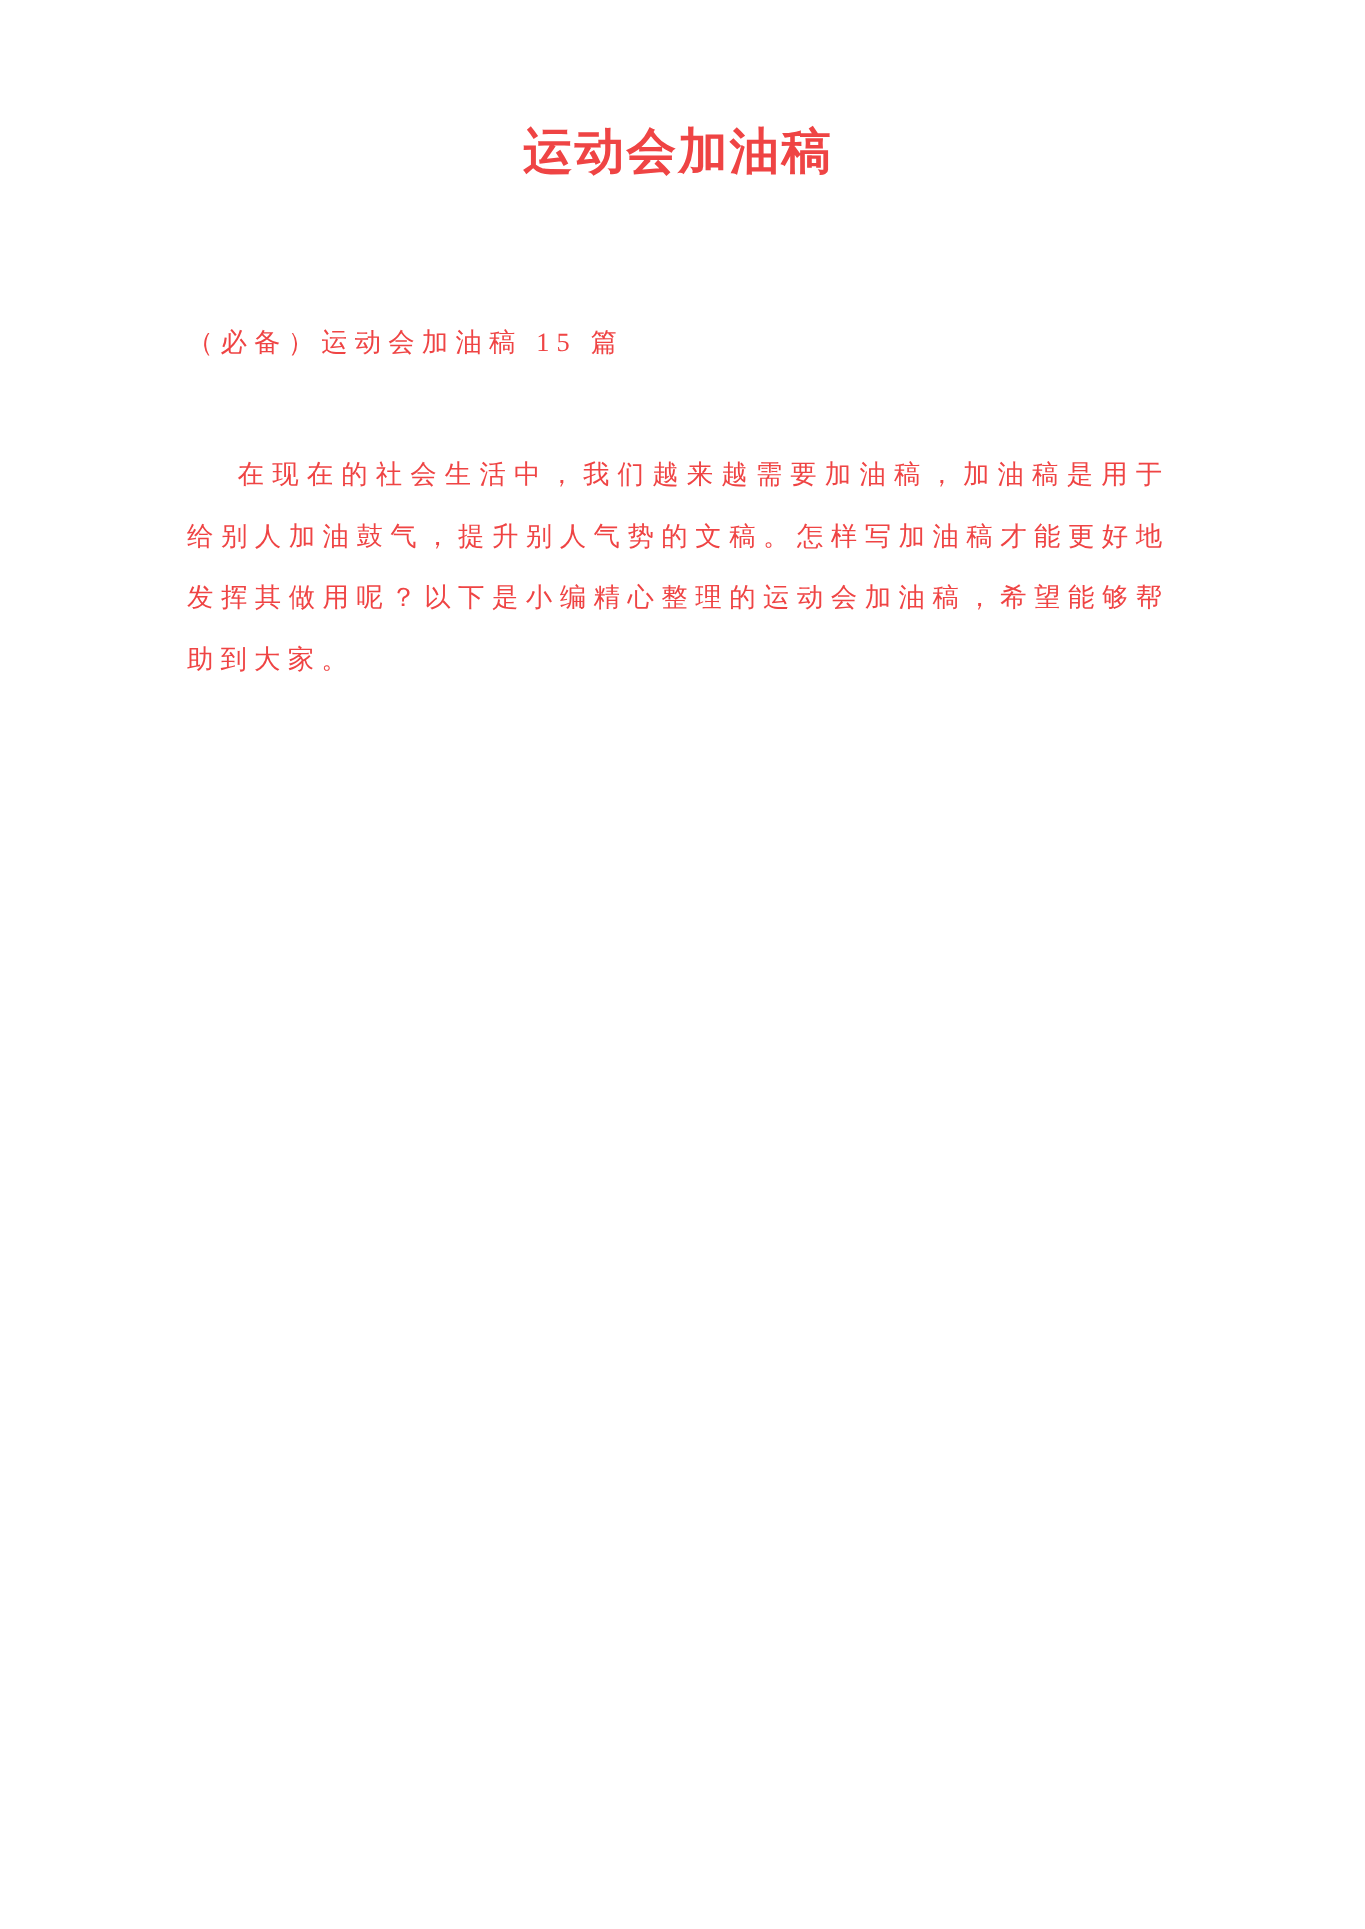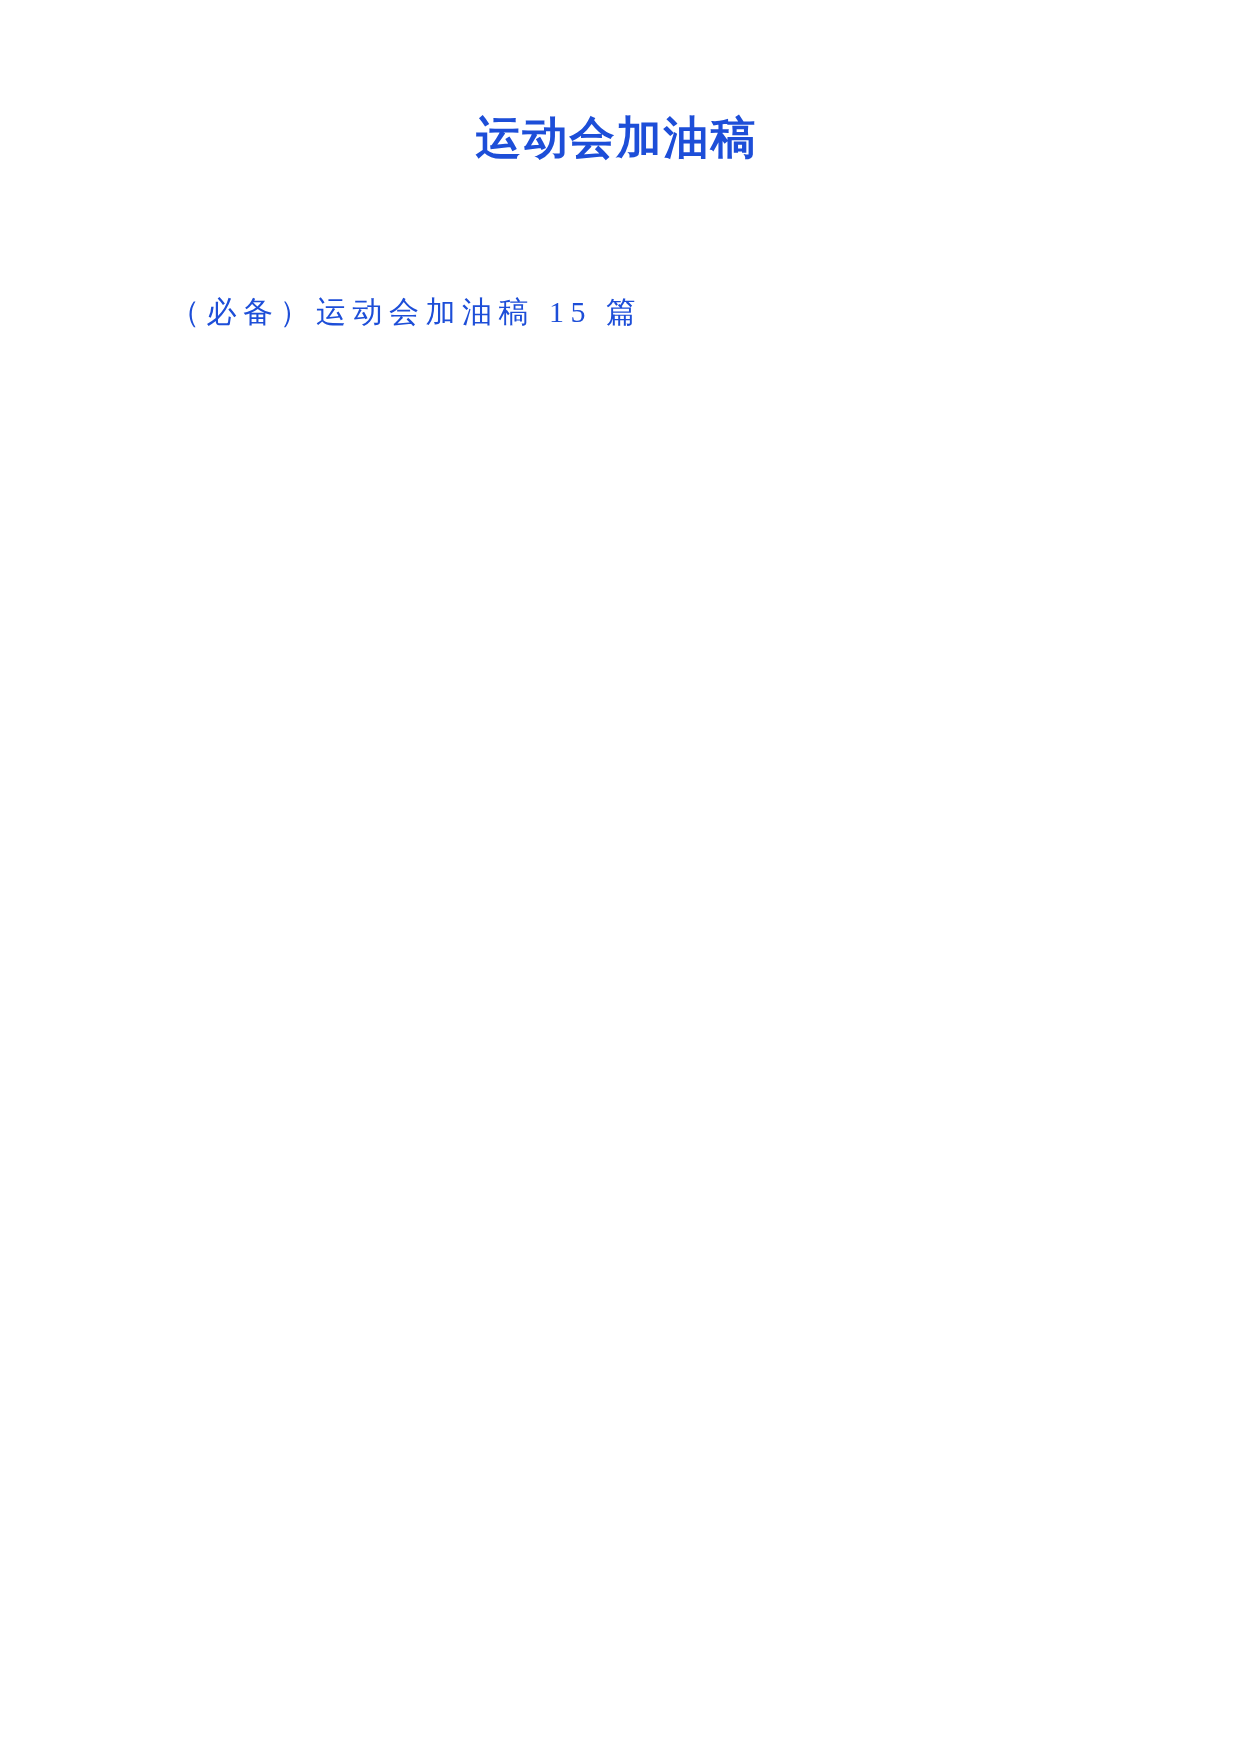--- a/index.html
+++ b/index.html
@@ -5,37 +5,37 @@
   html, body {
     margin: 0;
     padding: 0;
     background: #ffffff;
   }
   .page {
     position: relative;
     width: 1241px;
     height: 1754px;
     background: #ffffff;
-    color: #1d4ed8;
+    color: #ef4444;
     font-family: "Liberation Serif", "DejaVu Serif", serif;
     overflow: hidden;
     box-sizing: border-box;
     padding: 0 178px 0 170px;
   }
   .doc-title {
     margin: 0;
     padding-top: 104px;
     font-size: 45px;
     font-weight: 700;
     line-height: 68px;
     text-align: center;
     letter-spacing: 2px;
   }
   .body-text {
-    font-size: 30px;
+    font-size: 24px;
     line-height: 56px;
     letter-spacing: 6.5px;
   }
   .subtitle {
     margin-top: 112px;
   }
   .intro {
     margin-top: 64px;
   }
   .para {
@@ -55,19 +55,20 @@
 </style>
 </head>
 <body>
 
 <div class="page">
 
   <h1 class="doc-title">运动会加油稿</h1>
 
   <div class="body-text subtitle">（必备）运动会加油稿 15 篇</div>
 
+  <div class="body-text para intro">在现在的社会生活中，我们越来越需要加油稿，加油稿是用于给别人加油鼓气，提升别人气势的文稿。怎样写加油稿才能更好地发挥其做用呢？以下是小编精心整理的运动会加油稿，希望能够帮助到大家。</div>
 
 
 
 
 
 
 </div>
 
 </body></html>

